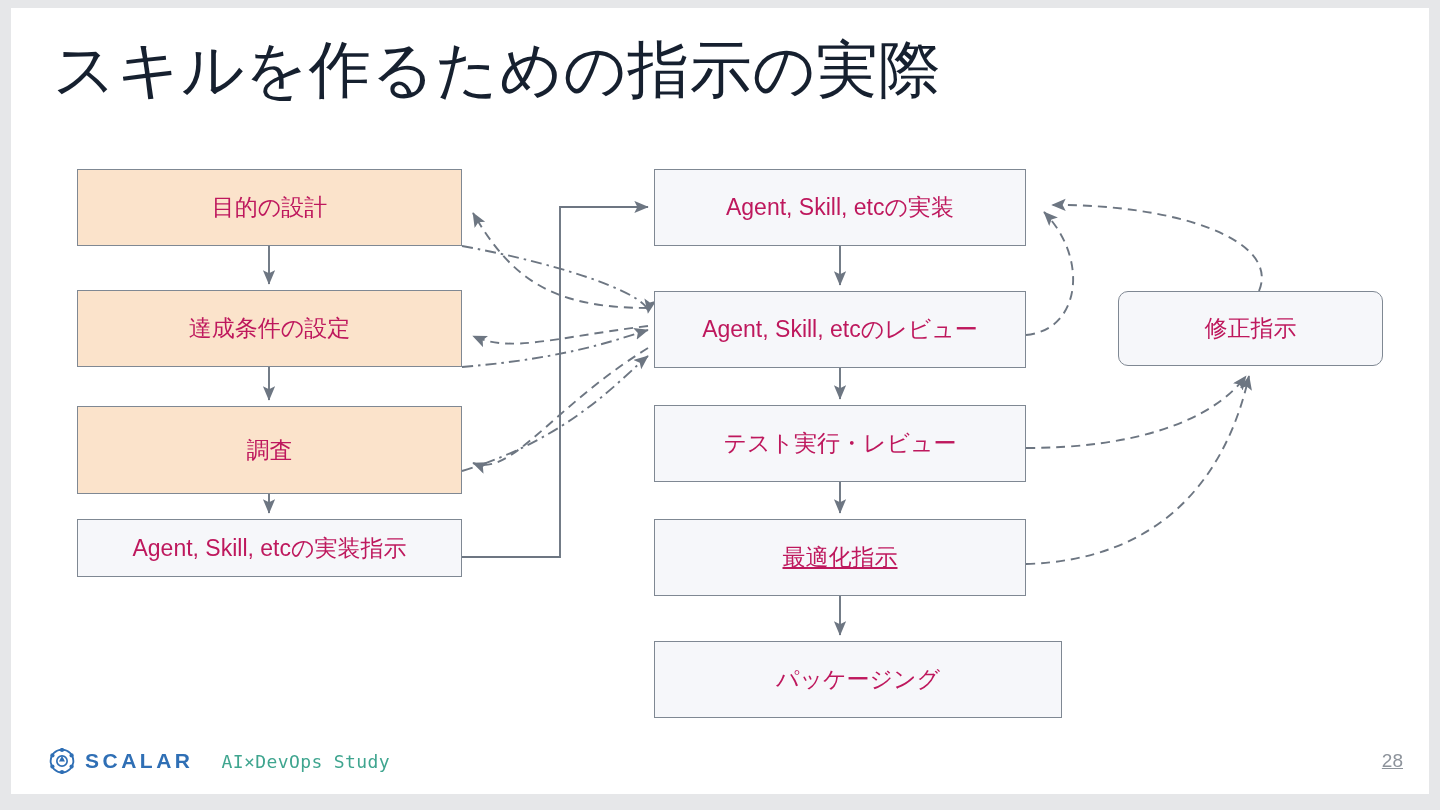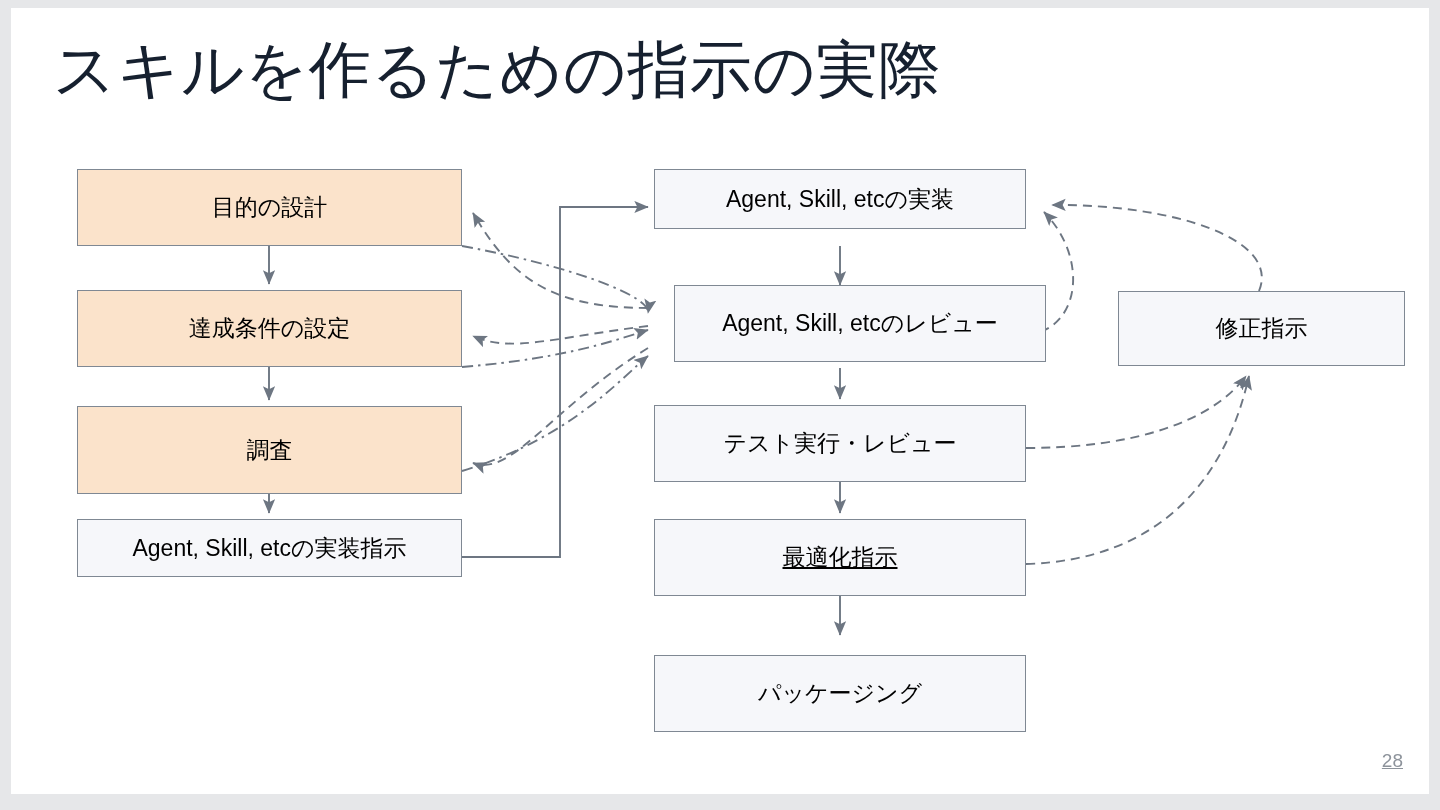--- a/index.html
+++ b/index.html
@@ -37,41 +37,41 @@
     overflow:visible;
   }
   .node{
     position:absolute;
     box-sizing:border-box;
     border:1.6px solid #7f8893;
     display:flex;
     align-items:center;
     justify-content:center;
     text-align:center;
-    color:#000000;
+    color:#be185d;
     font-size:23px;
     line-height:1.25;
     z-index:3;
   }
   .node.orange{ background:#fbe3cb; }
   .node.plain { background:#f6f7fa; }
 
   
   #n-purpose   { left:66px;  top:161px; width:385px; height:77px; }
   #n-criteria  { left:66px;  top:282px; width:385px; height:77px; }
   #n-research  { left:66px;  top:398px; width:385px; height:88px; }
   #n-implorder { left:66px;  top:511px; width:385px; height:58px; }
   
-  #n-impl      { left:643px; top:161px; width:372px; height:60px; }
-  #n-review    { left:643px; top:277px; width:372px; height:77px;margin-left:20px; }
+  #n-impl      { left:643px; top:161px; width:372px; height:77px; }
+  #n-review    { left:643px; top:283px; width:372px; height:77px; }
   #n-test      { left:643px; top:397px; width:372px; height:77px; }
   #n-optimize  { left:643px; top:511px; width:372px; height:77px;text-decoration:underline; }
-  #n-package   { left:643px; top:633px; width:372px; height:77px;margin-top:14px; }
-  
-  #n-fixorder  { left:1107px;top:283px; width:287px; height:75px; }
+  #n-package   { left:643px; top:633px; width:408px; height:77px; }
+  
+  #n-fixorder  { left:1107px;top:283px; width:265px; height:75px;border-radius:10px; }
 
   
   #footer{
     position:absolute;
     left:0;bottom:0;
     width:1418px;height:70px;
   }
   #brand{
     position:absolute;
     left:38px;bottom:20px;
@@ -172,16 +172,33 @@
     <div class="node plain" id="n-package">
       <span>パッケージング</span>
     </div>
 
     <div class="node plain" id="n-fixorder">
       <span>修正指示</span>
     </div>
   </div>
 
   <div id="footer">
+    <div id="brand">
+      <svg class="logo-mark" viewBox="0 0 48 48">
+        <circle cx="24" cy="24" r="21" fill="none" stroke="#2f6fb5" stroke-width="3.4"></circle>
+        <circle cx="24" cy="24" r="9.5" fill="none" stroke="#2f6fb5" stroke-width="3"></circle>
+        <path d="M24 14.5 L29.5 25 L18.5 25 Z" fill="#2f6fb5"></path>
+        <g fill="#2f6fb5">
+          <circle cx="24" cy="3.6" r="3.9"></circle>
+          <circle cx="41.7" cy="13.8" r="3.9"></circle>
+          <circle cx="41.7" cy="34.2" r="3.9"></circle>
+          <circle cx="24" cy="44.4" r="3.9"></circle>
+          <circle cx="6.3" cy="34.2" r="3.9"></circle>
+          <circle cx="6.3" cy="13.8" r="3.9"></circle>
+        </g>
+      </svg>
+      <span class="wordmark">SCALAR</span>
+      <span class="study">AI×DevOps Study</span>
+    </div>
     <div id="pagenum">28</div>
   </div>
 
 </div>
 
 </body></html>

